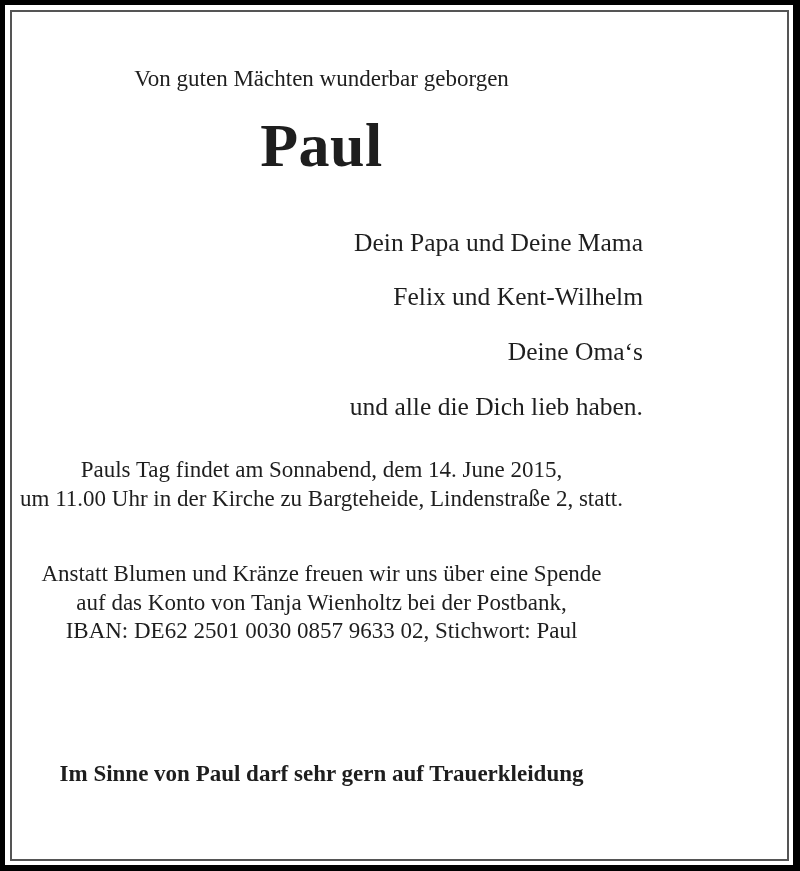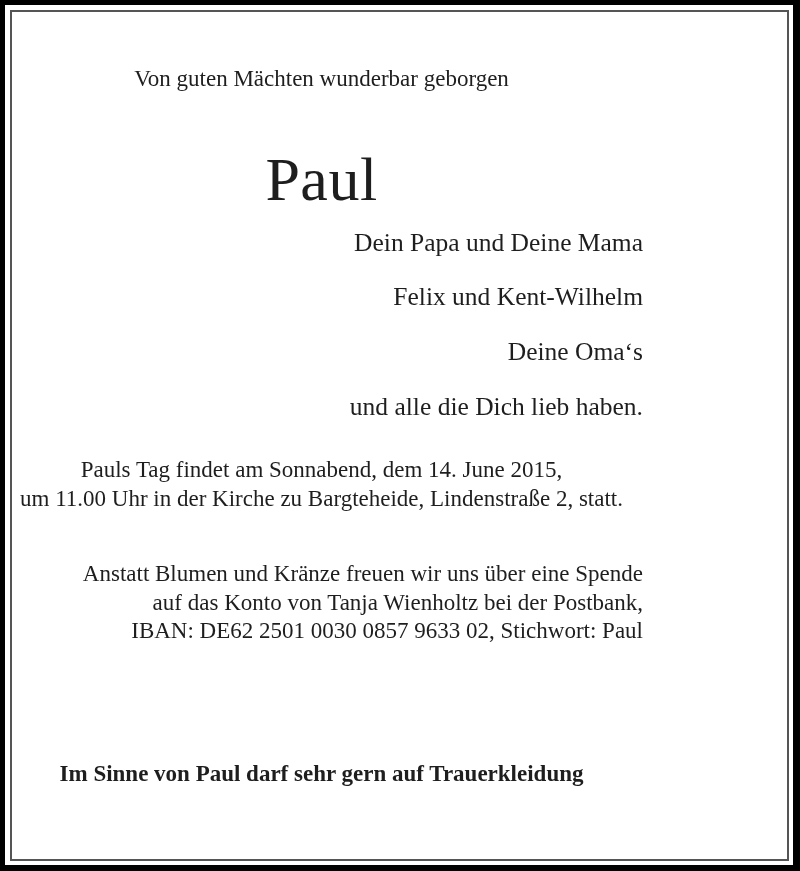--- a/index.html
+++ b/index.html
@@ -40,29 +40,29 @@
       text-align: center;
     }
     .line {
       position: absolute;
       left: 0;
       width: 643px;
       text-align: center;
       white-space: nowrap;
     }
     .motto { top: 66px; font-size: 23px; }
-    .name { top: 144px; font-size: 62px; font-weight: normal; letter-spacing: 0.5px; }
+    .name { top: 110px; font-size: 62px; font-weight: bold; letter-spacing: 0.5px; }
     .mourner { font-size: 25.5px; text-align: right; }
     .m1 { top: 228px; }
     .m2 { top: 282px; }
     .m3 { top: 337px; }
     .m4 { top: 392px; }
     .para { font-size: 23px; line-height: 28.5px; }
     .p1 { top: 456px; }
-    .p2 { top: 560px; text-align: right; }
+    .p2 { top: 560px; }
     .p3 { top: 760px; font-weight: bold; }
   </style>
 </head>
 <body>
 
 <div class="outer-frame"></div>
 <div class="inner-frame"></div>
 
 <div class="content">
   <div class="line motto">Von guten Mächten wunderbar geborgen</div>

